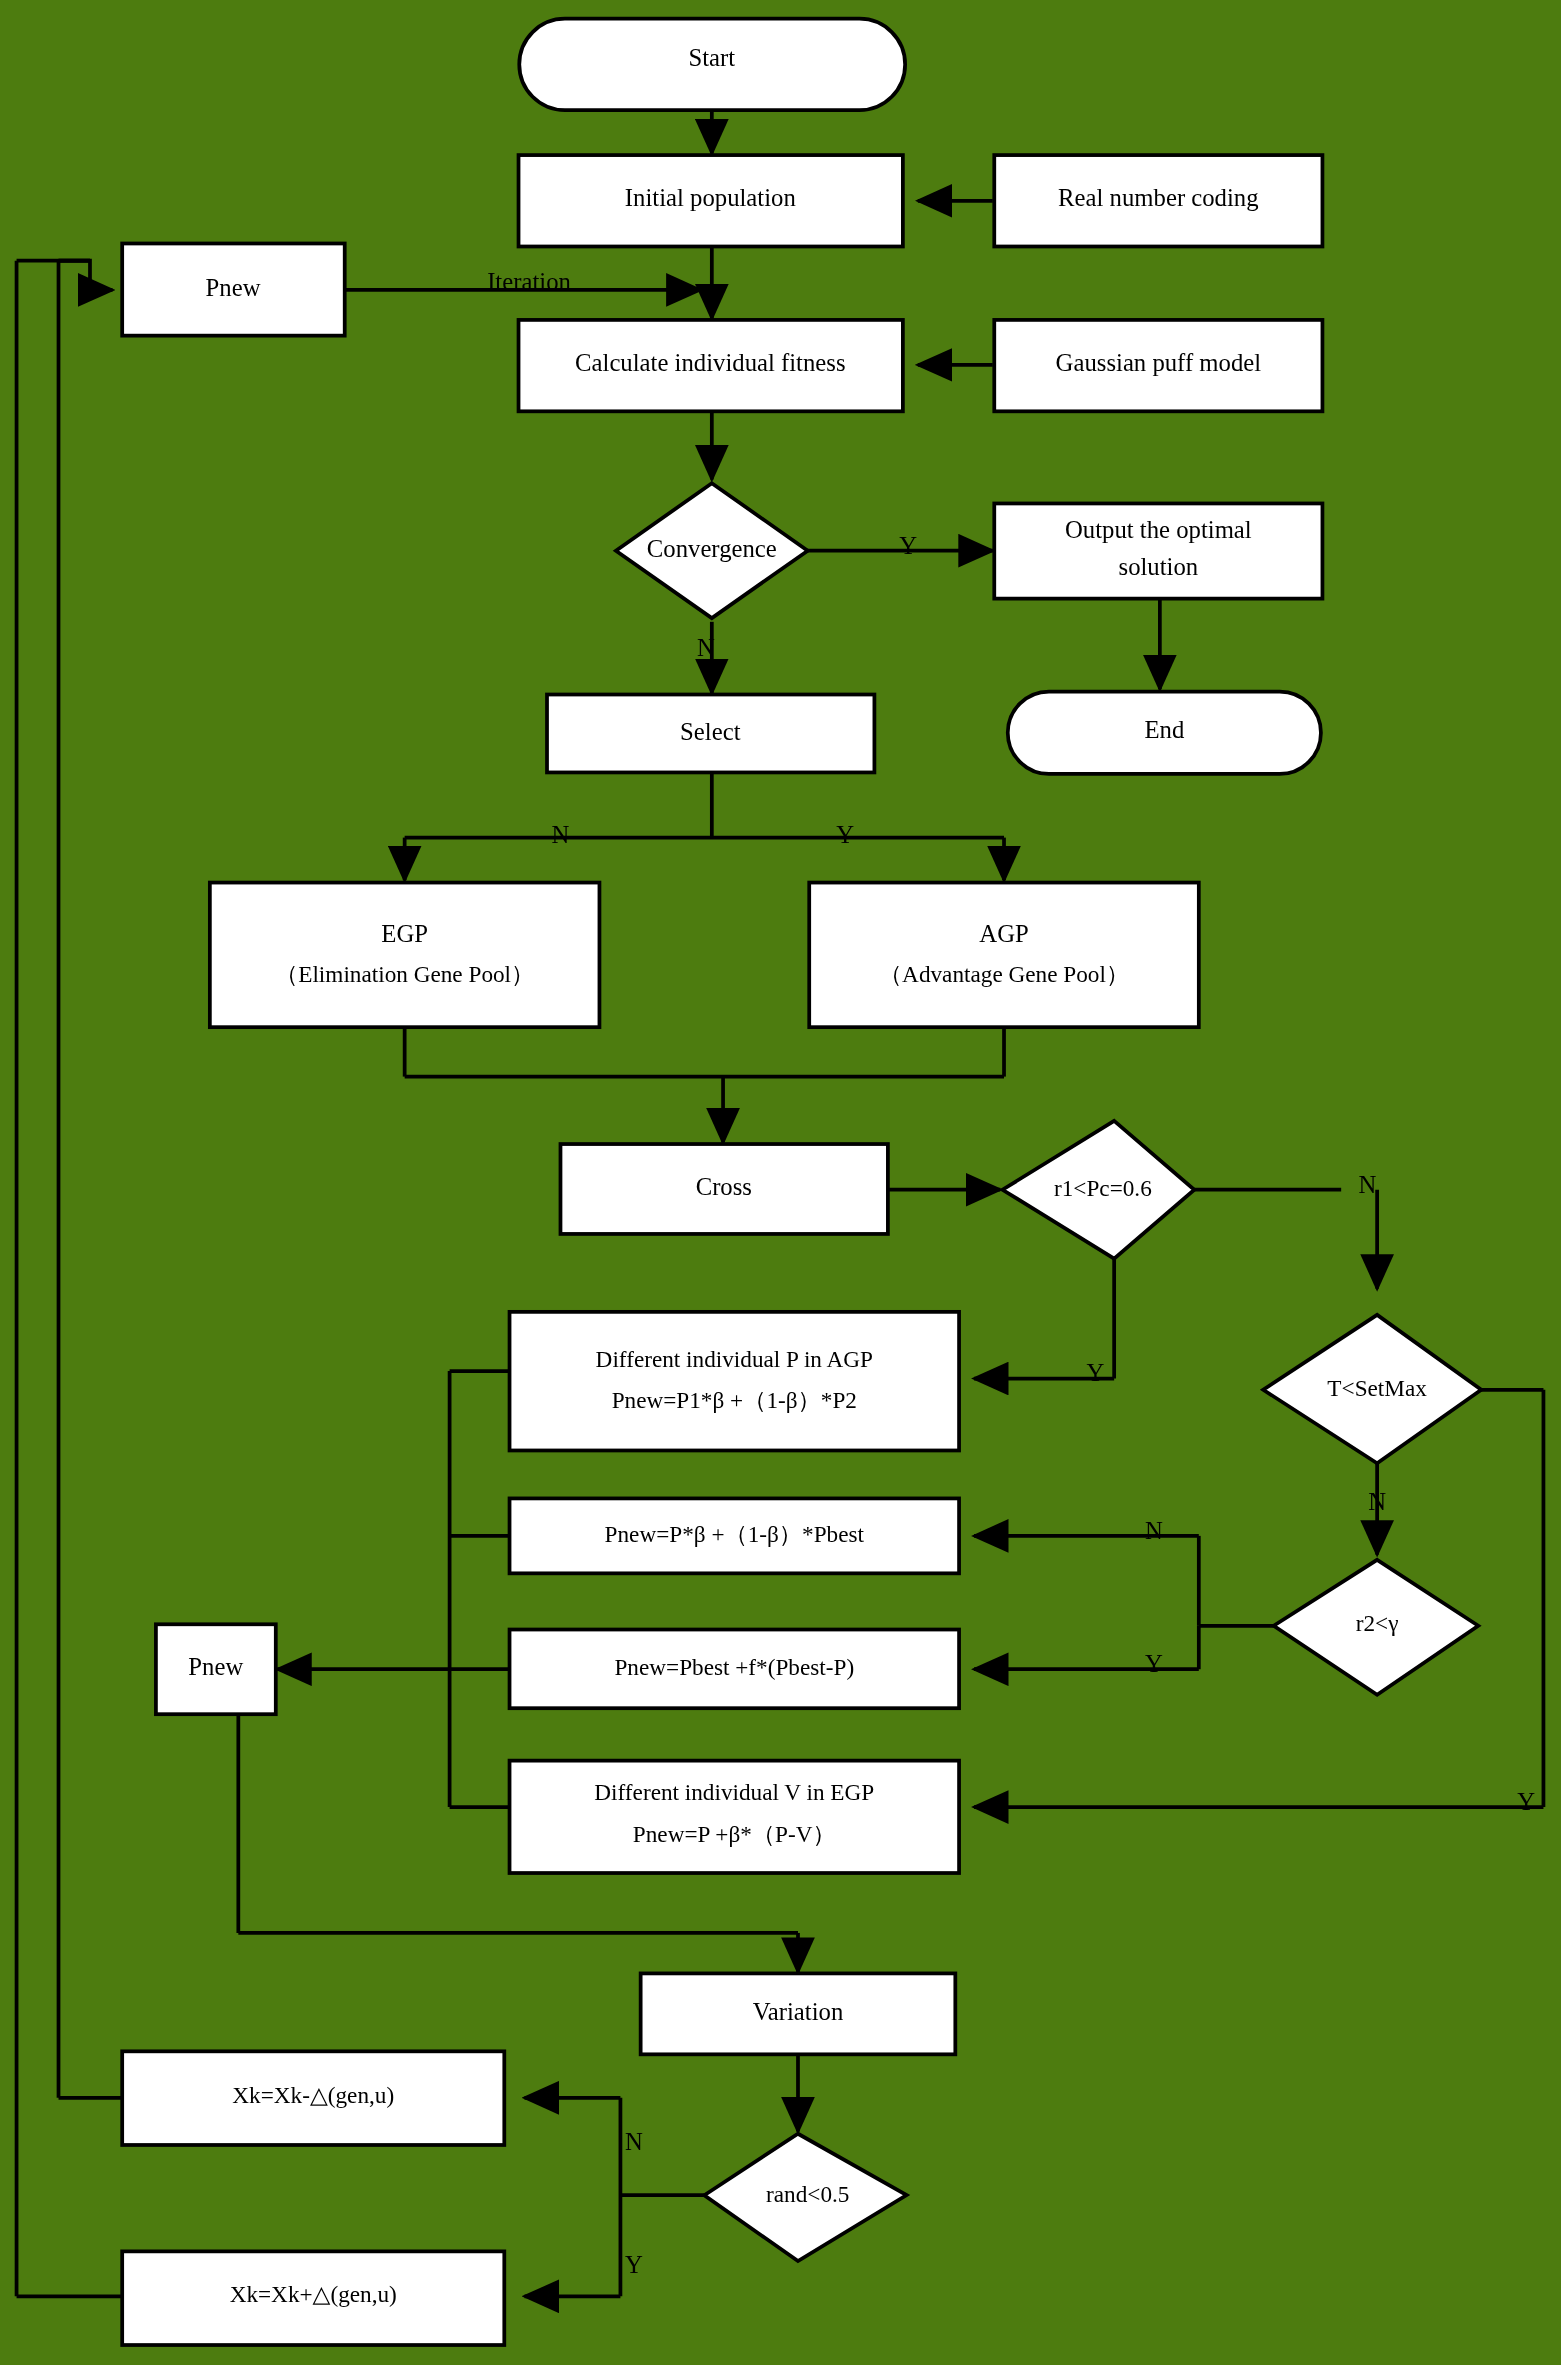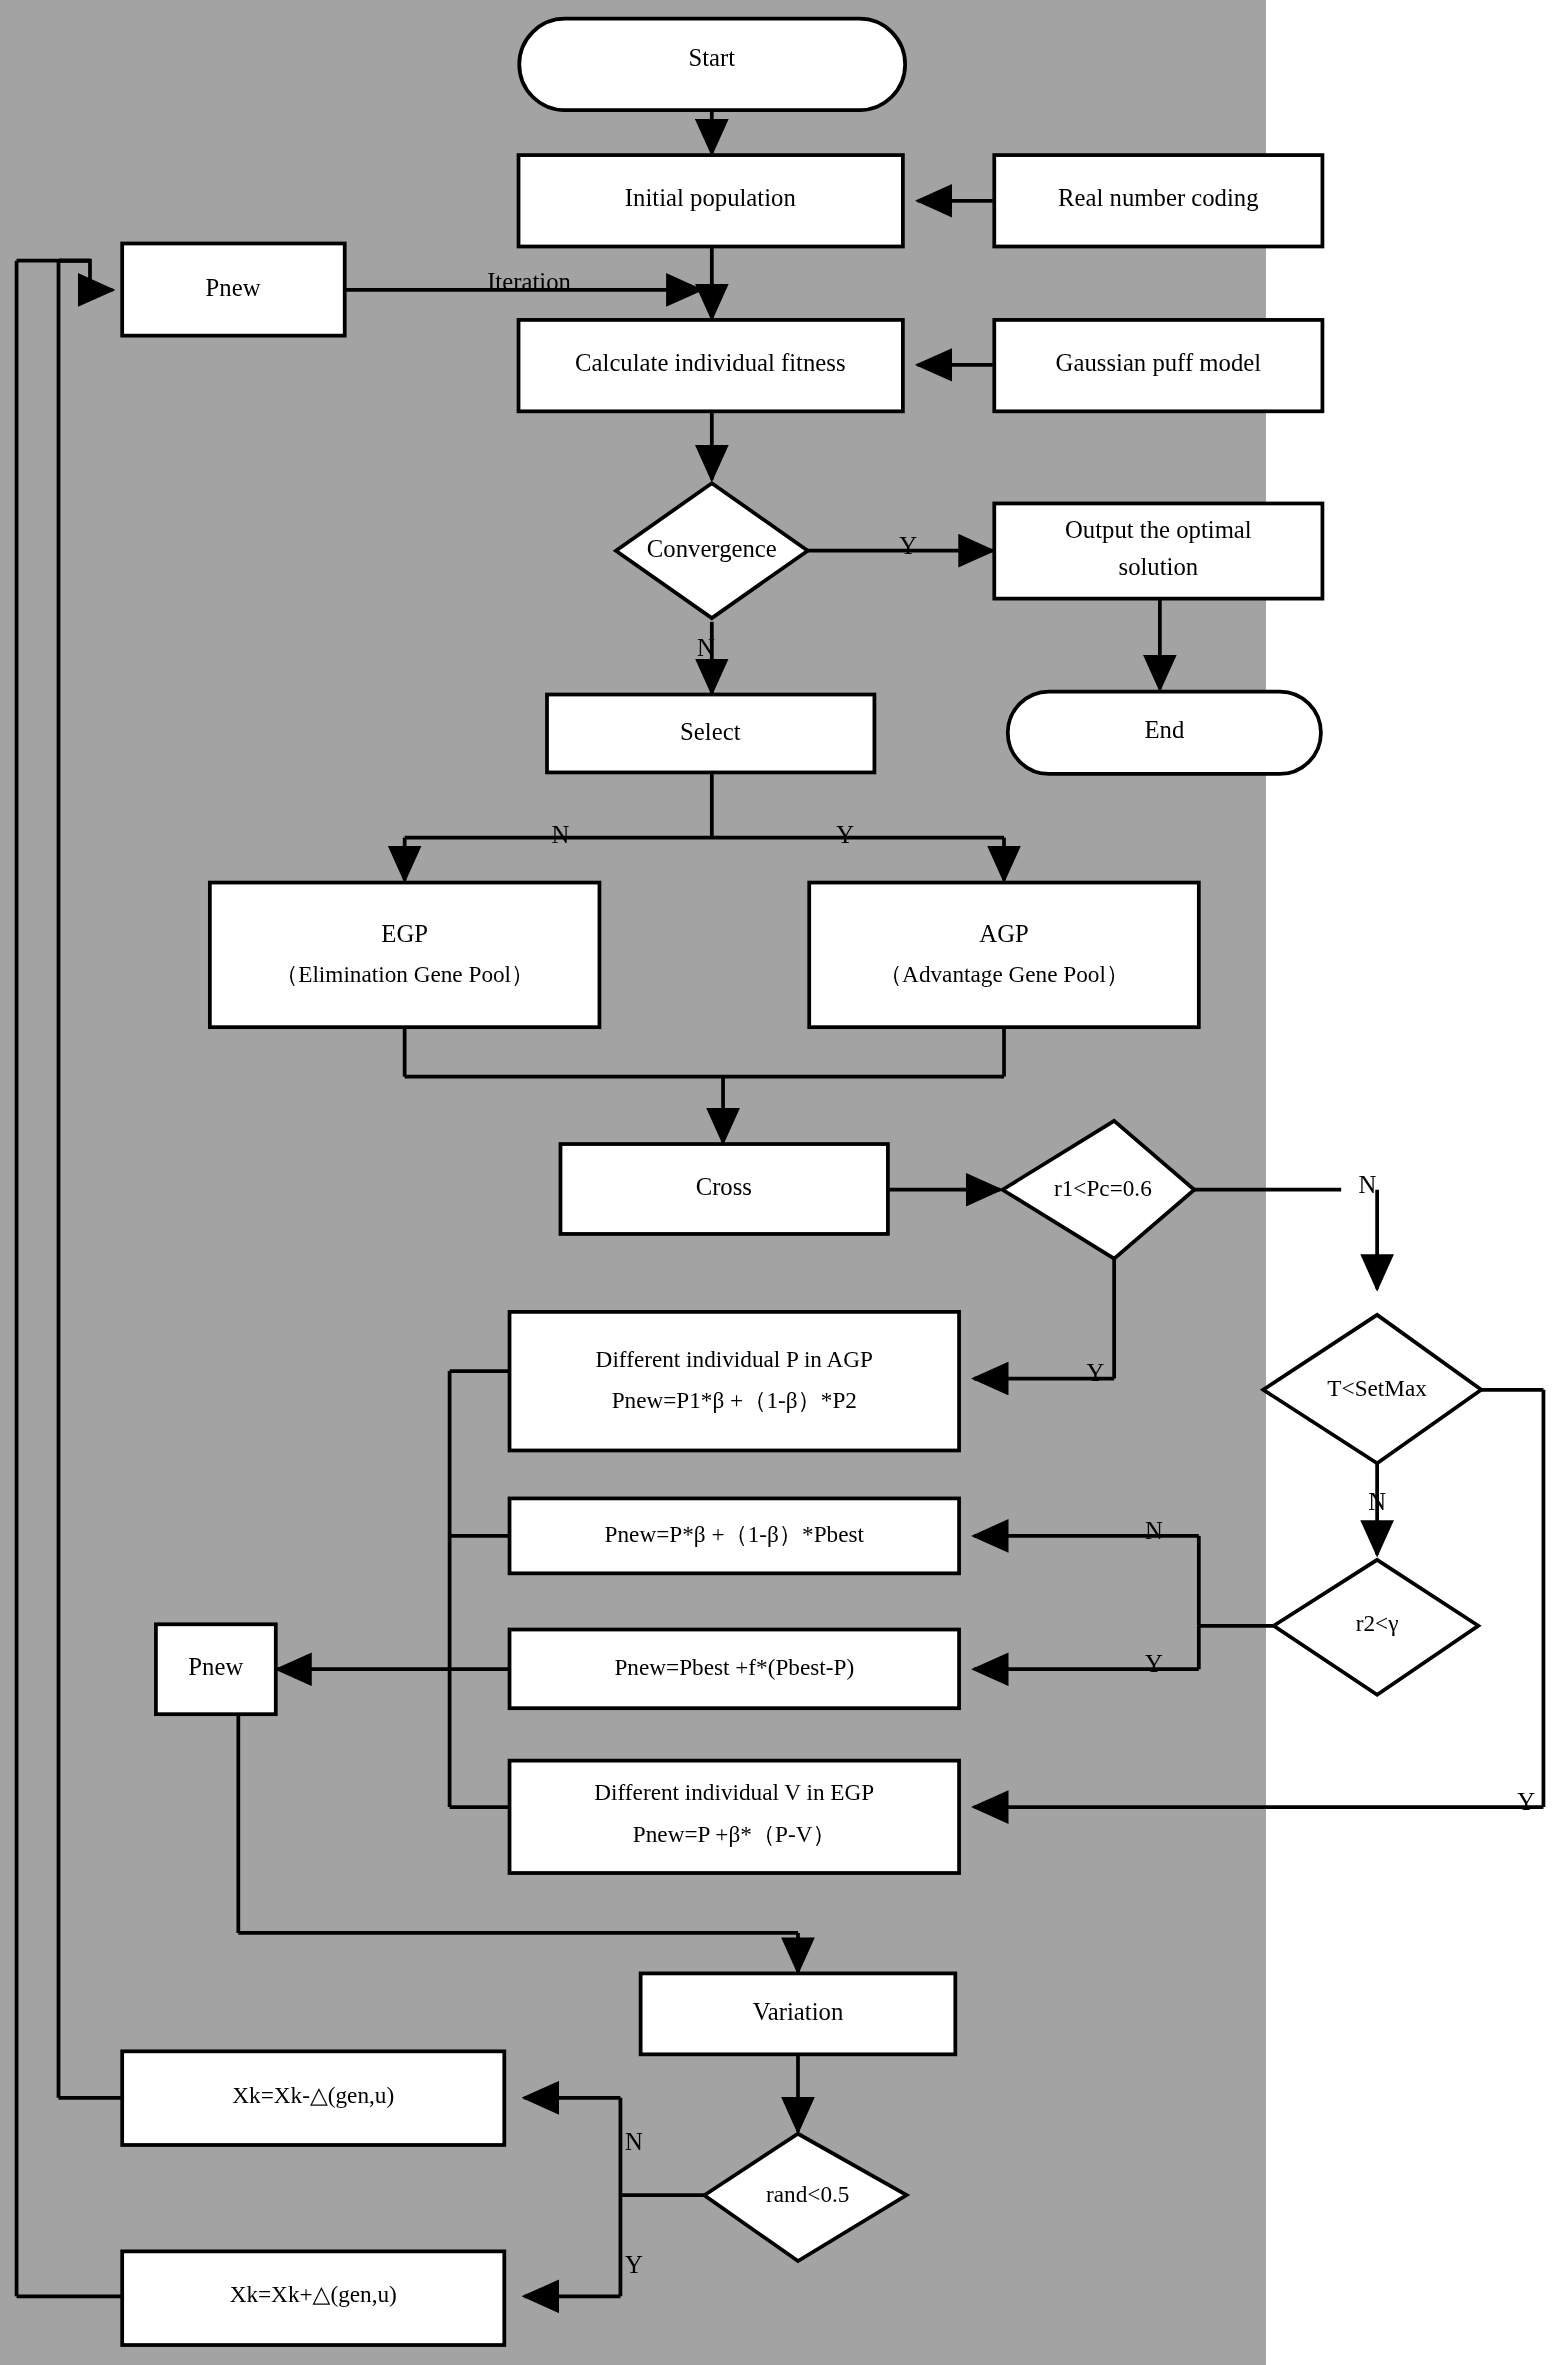--- a/index.html
+++ b/index.html
@@ -1,17 +1,17 @@
 <!DOCTYPE html>
 <html style="font-size:12px"><head>
 <meta charset="utf-8">
 <style>
   html,body{margin:0;padding:0;background:#ffffff;}
   body{width:1566px;height:2366px;overflow:hidden;font-family:"Liberation Serif",serif;}
-  #stage{position:relative;width:1266px;height:2366px;background:#a3a3a3;text-decoration:underline;}
+  #stage{position:relative;width:1561px;height:2366px;background:#4d7c0f;text-decoration:underline;}
   svg{position:absolute;left:0;top:0;width:1566px;height:2366px;}
   .shp{fill:#ffffff;stroke:#000000;stroke-width:5;}
   .lineEl{stroke:#000000;stroke-width:5;fill:none;}
   .txt{font-family:"Liberation Serif",serif;font-size:33px;fill:#000;text-anchor:middle;dominant-baseline:middle;}
   .lbl{font-family:"Liberation Serif",serif;font-size:33px;fill:#000;text-anchor:middle;dominant-baseline:middle;}
   .small{font-size:31px;}
 </style>
 </head>
 <body>
 

